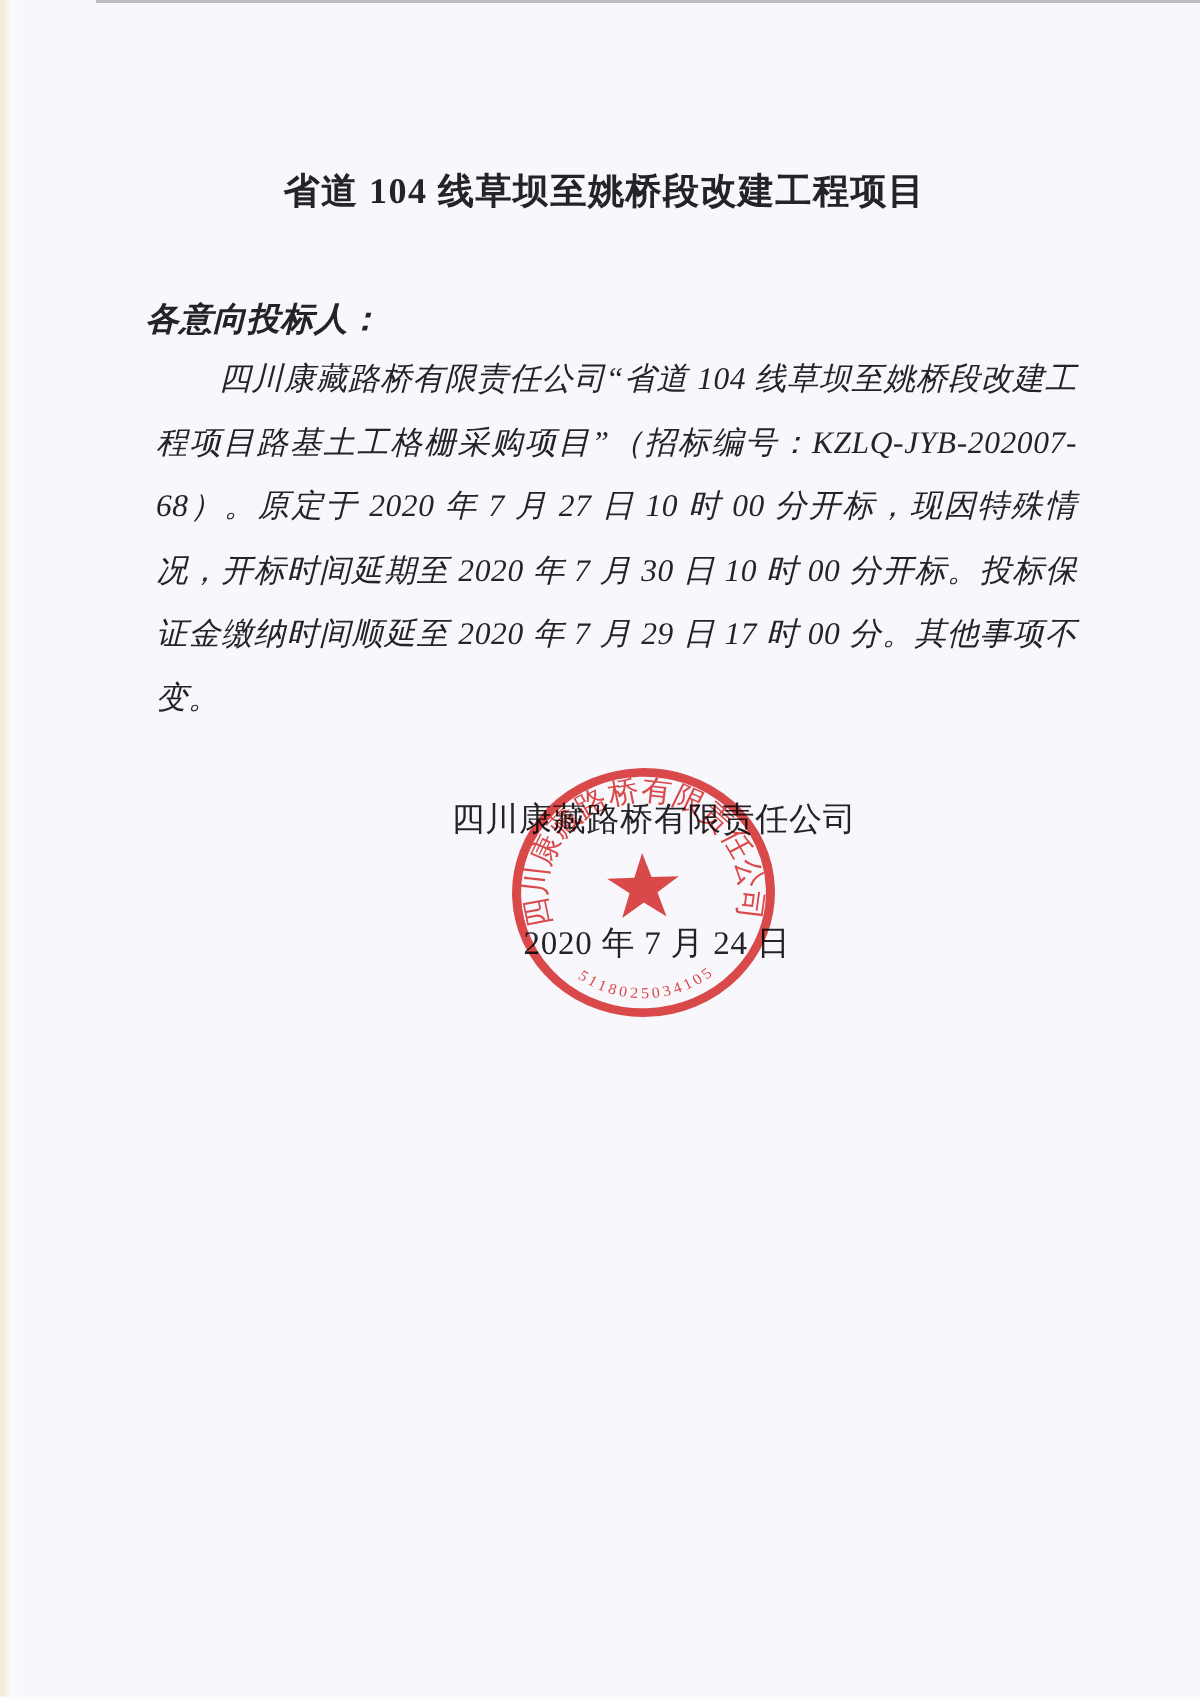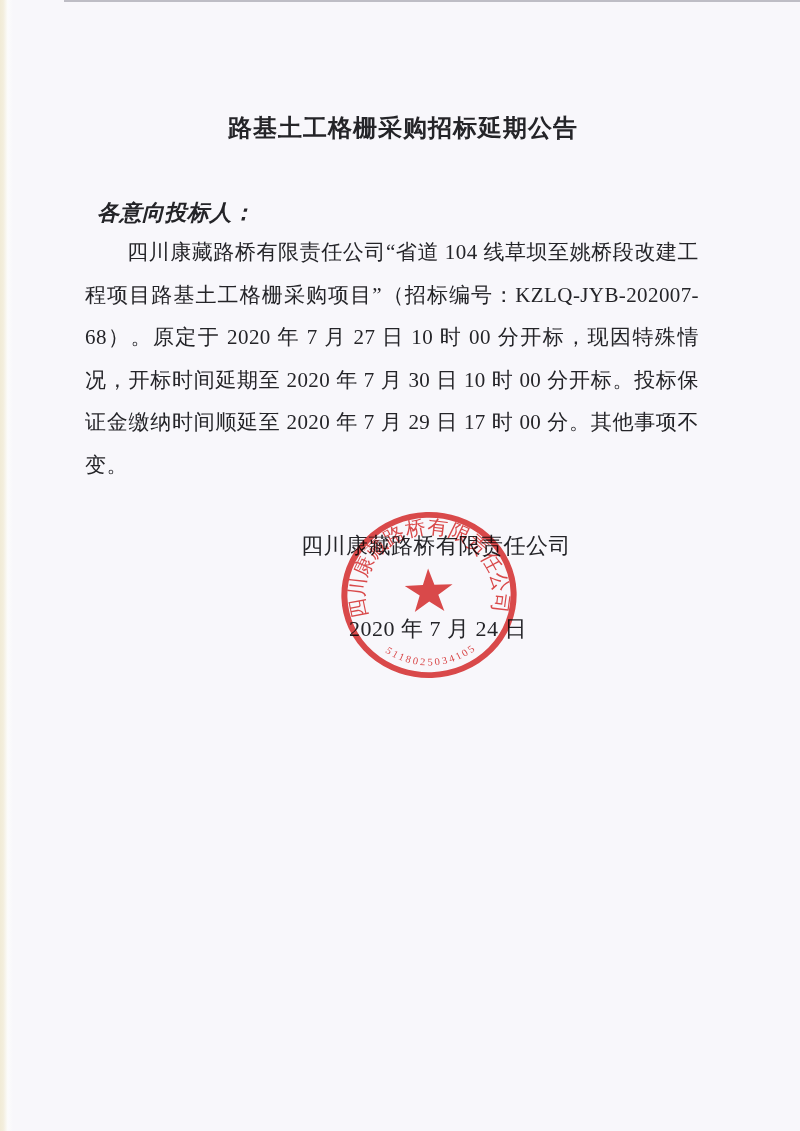--- a/index.html
+++ b/index.html
@@ -27,24 +27,24 @@
   .doc-title{
     position:absolute;top:106px;left:96px;width:614px;
     text-align:center;font-weight:bold;font-size:24px;line-height:44px;
     letter-spacing:1px;
   }
   .salutation{
     position:absolute;top:199px;left:97px;
     font-weight:bold;font-size:22px;line-height:27px;letter-spacing:.5px;font-style:italic;
   }
   .body-paragraph{
-    position:absolute;top:231px;left:85px;width:614px;
+    position:absolute;top:231px;left:104px;width:614px;
     font-size:21px;line-height:42.6px;
     text-align:justify;text-justify:inter-ideograph;
-    text-indent:42px;letter-spacing:.4px;
+    text-indent:42px;letter-spacing:.4px;font-style:italic;
   }
   .sig-company{
     position:absolute;top:533px;left:0;width:800px;
     text-align:center;padding-left:72px;
     font-size:22px;line-height:26px;letter-spacing:.5px;
   }
   .sig-date{
     position:absolute;top:616px;left:0;width:800px;
     text-align:center;padding-left:76px;
     font-size:22px;line-height:26px;letter-spacing:.5px;
@@ -68,21 +68,21 @@
     font-size:11.5px;letter-spacing:2.5px;
   }
 </style>
 </head>
 <body>
 
 <div class="scan-left"></div>
 <div class="scan-top"></div>
 
 <div class="doc-title">
-  <div>路基土工格栅采购招标延期公告</div>
+  <div>省道 104 线草坝至姚桥段改建工程项目</div>
 </div>
 
 <div class="salutation">各意向投标人：</div>
 
 <div class="body-paragraph">四川康藏路桥有限责任公司“省道 104 线草坝至姚桥段改建工程项目路基土工格栅采购项目”（招标编号：KZLQ-JYB-202007-68）。原定于 2020 年 7 月 27 日 10 时 00 分开标，现因特殊情况，开标时间延期至 2020 年 7 月 30 日 10 时 00 分开标。投标保证金缴纳时间顺延至 2020 年 7 月 29 日 17 时 00 分。其他事项不变。</div>
 
 <div class="sig-company">四川康藏路桥有限责任公司</div>
 
 <div class="sig-date">2020 年 7 月 24 日</div>
 

